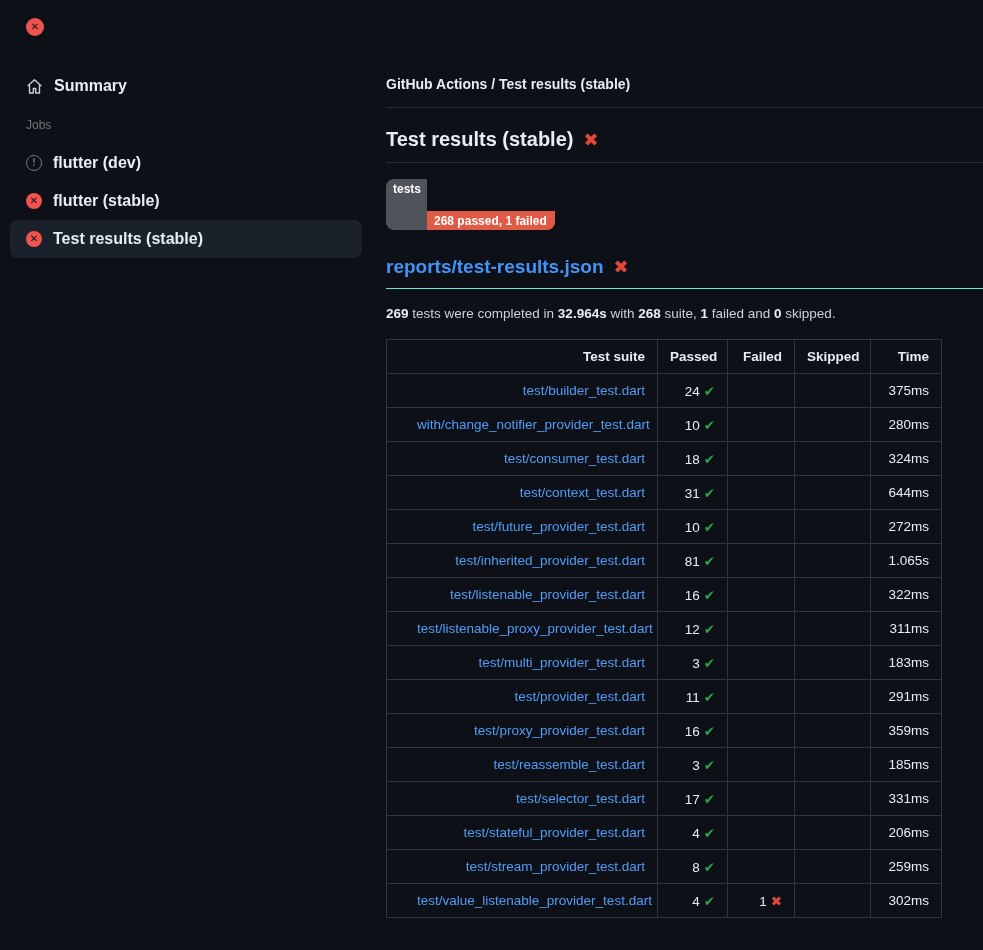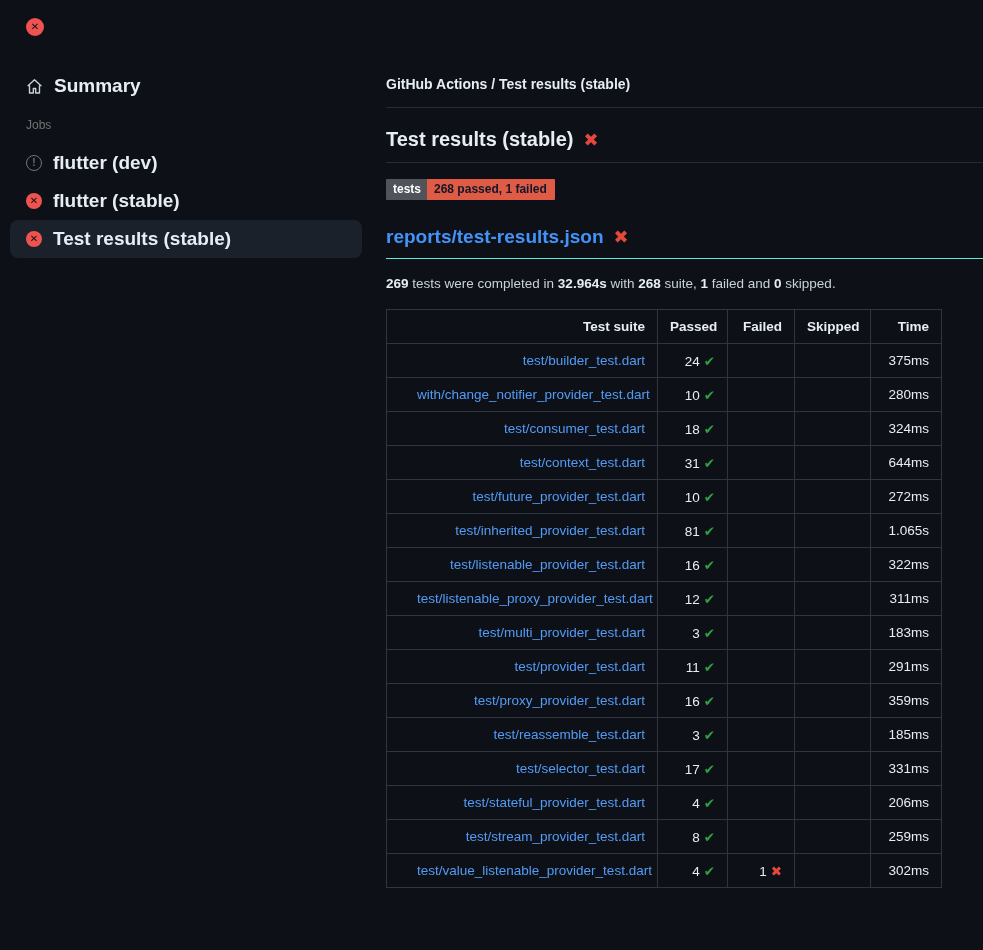--- a/index.html
+++ b/index.html
@@ -34,42 +34,42 @@
   .icon-home { width: 17px; height: 17px; flex: 0 0 auto; }
 
   
   .content { display: flex; align-items: flex-start; }
 
   
   .sidebar { width: 370px; flex: 0 0 auto; padding: 22px 8px 0 10px; }
   .side-item {
     display: flex; align-items: center; gap: 11px;
     height: 38px; padding: 0 16px; border-radius: 8px;
-    color: #e6edf3; font-weight: 600; font-size: 19px; cursor: pointer;
+    color: #e6edf3; font-weight: 600; font-size: 16px; cursor: pointer;
   }
   .side-item.selected { background: #1a212b; }
   .side-summary { height: 36px; margin-bottom: 10px; }
   .jobs-label { color: #737373; font-size: 12px; padding: 0 16px; margin: 14px 0 12px 0; }
   .side-label { white-space: nowrap; }
 
   
   .main { flex: 1 1 auto; padding-top: 30px; margin-left: 16px; }
   .run-breadcrumb { font-size: 14px; font-weight: 700; color: #e6edf3; }
   .run-meta { font-size: 12px; color: #8b949e; margin-top: 5px; }
   .divider { border: none; border-top: 1px solid #262c36; margin-top: 15px; }
 
   .h1-row { display: flex; align-items: center; gap: 10px; margin-top: 20px;
             padding-bottom: 11px; border-bottom: 1px solid #262c36; }
   .h1-text { font-size: 20px; font-weight: 700; color: #e6edf3; }
   .x-mark { color: #e5483a; font-size: 18px; font-weight: 700; line-height: 1; }
 
   .badge { display: inline-flex; margin-top: 16px; font-size: 12px; font-weight: 600;
-           border-radius: 1px; overflow: hidden; line-height: 1; }
+           border-radius: 8px; overflow: hidden; line-height: 1; }
   .badge-label { background: #50535a; color: #ffffff; padding: 4px 6px 5px 7px; }
-  .badge-value { background: #df5b45; color: #0f172a; padding: 4px 8px 3px 7px; }
+  .badge-value { background: #df5b45; color: #ffffff; padding: 4px 8px 3px 7px; margin-top: 32px; }
 
   .h2-row { display: flex; align-items: center; gap: 10px; margin-top: 26px;
             padding-bottom: 10px; border-bottom: 1px solid #5eead4; }
   .h2-link { font-size: 19px; font-weight: 700; color: #4493f8; text-decoration: none; cursor: pointer; }
 
   .summary-line { margin-top: 17px; font-size: 13.5px; color: #c9d1d9; }
   .summary-line b { color: #e6edf3; }
 
   
   table.results { border-collapse: collapse; margin-top: 18px; table-layout: fixed; width: 555px; }

